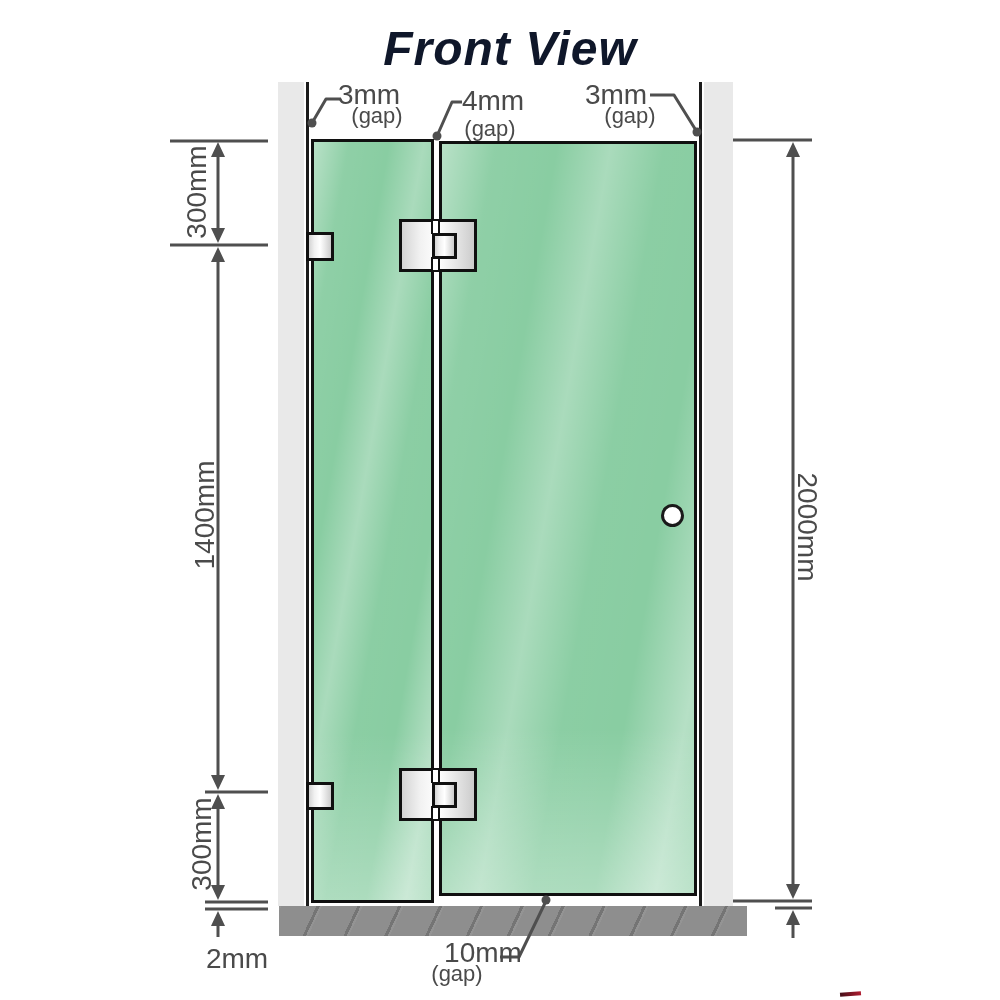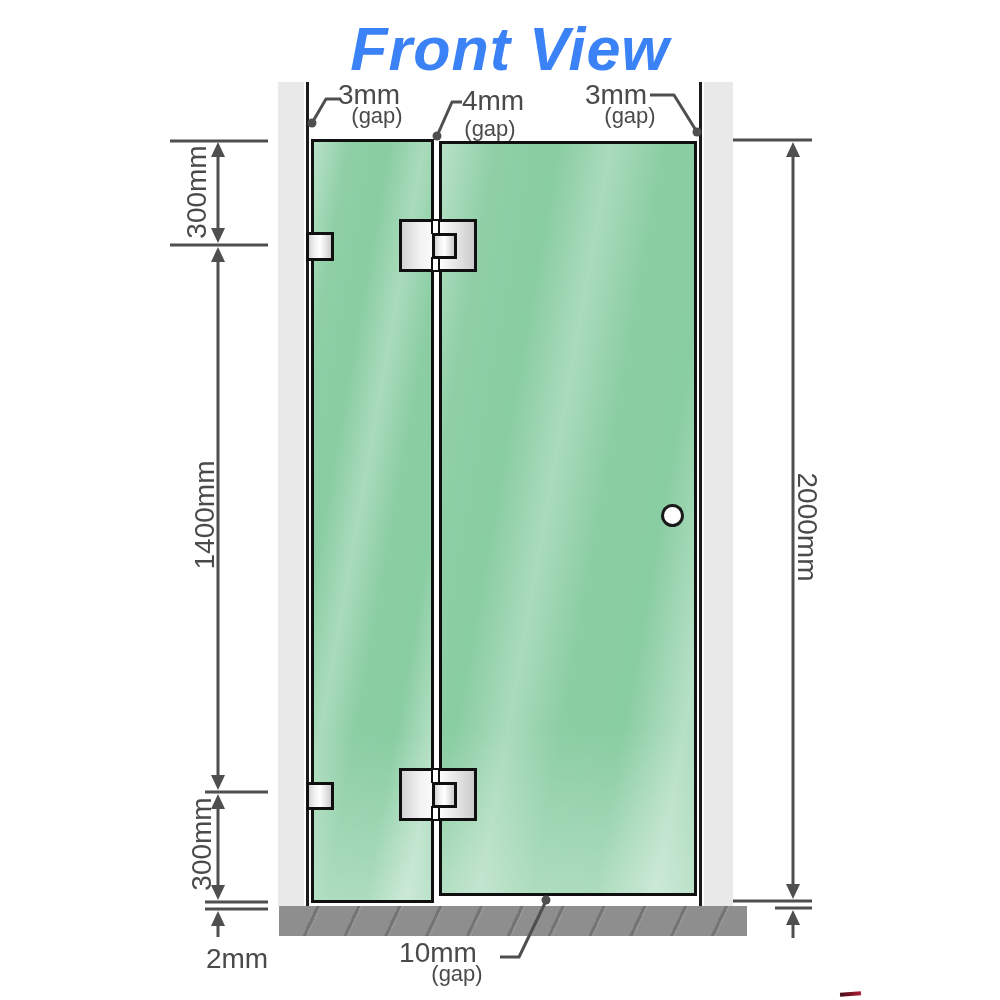--- a/index.html
+++ b/index.html
@@ -4,22 +4,22 @@
 <style>
   html,body { margin:0; padding:0; background:#ffffff; }
   #canvas {
     position:relative; width:1000px; height:1000px; background:#ffffff;
     font-family:"Liberation Sans", sans-serif; overflow:hidden;
   }
   .abs { position:absolute; box-sizing:border-box; }
 
   .title {
     left:255px; top:24px; width:510px; height:50px;
-    text-align:center; font-size:61px; line-height:50px;
-    font-weight:bold; font-style:italic; color:#3b82f6; letter-spacing:1px;
+    text-align:center; font-size:48px; line-height:50px;
+    font-weight:bold; font-style:italic; color:#0f172a; letter-spacing:1px;
   }
 
   .wall { background:#e9e9e9; }
   .wall-edge { background:#1b1b1b; }
 
   .floor {
     background-color:#8e8e8e;
     background-image:repeating-linear-gradient(115deg,
       rgba(255,255,255,0.05) 0px, rgba(255,255,255,0.05) 2px,
       rgba(0,0,0,0) 2px, rgba(0,0,0,0) 34px,
@@ -151,21 +151,21 @@
 
   <div class="abs dim-label" style="left:329px; top:80px; width:80px;">3mm</div>
   <div class="abs gap-qualifier" style="left:337px; top:105px; width:80px;">(gap)</div>
 
   <div class="abs dim-label" style="left:453px; top:86px; width:80px;">4mm</div>
   <div class="abs gap-qualifier" style="left:450px; top:118px; width:80px;">(gap)</div>
 
   <div class="abs dim-label" style="left:576px; top:80px; width:80px;">3mm</div>
   <div class="abs gap-qualifier" style="left:590px; top:105px; width:80px;">(gap)</div>
 
-  <div class="abs dim-label" style="left:393px; top:938px; width:90px;">10mm</div>
+  <div class="abs dim-label" style="left:438px; top:938px; width:90px;">10mm</div>
   <div class="abs gap-qualifier" style="left:412px; top:963px; width:90px;">(gap)</div>
 
   <div class="abs dim-label rot-ccw" style="left:137px; top:177px; width:120px; height:30px;">300mm</div>
   <div class="abs dim-label rot-ccw" style="left:135px; top:500px; width:140px; height:30px;">1400mm</div>
   <div class="abs dim-label rot-ccw" style="left:142px; top:829px; width:120px; height:30px;">300mm</div>
 
   <div class="abs dim-label" style="left:187px; top:944px; width:100px;">2mm</div>
 
   <div class="abs dim-label rot-cw" style="left:737px; top:512px; width:140px; height:30px;">2000mm</div>
 

